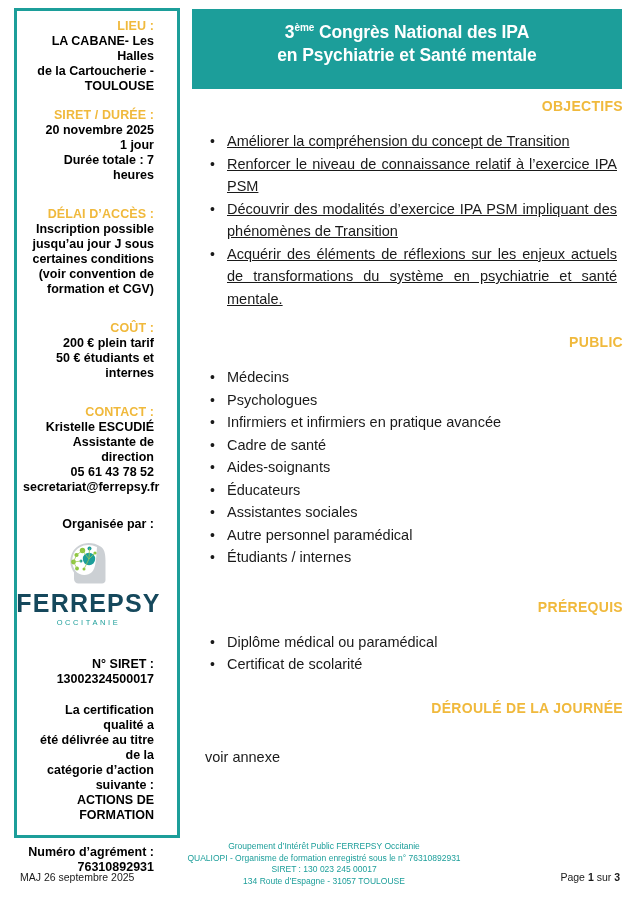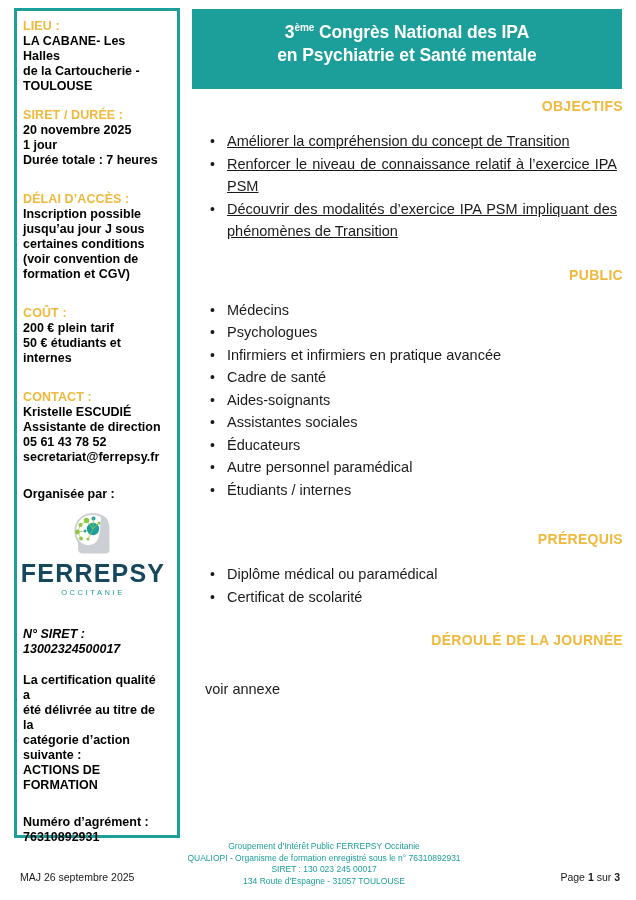--- a/index.html
+++ b/index.html
@@ -18,22 +18,22 @@
   
   .left-box {
     position: absolute;
     left: 14px;
     top: 8px;
     width: 166px;
     height: 830px;
     box-sizing: border-box;
     border: 3px solid #1C9E9A;
     background: #ffffff;
-    padding: 8px 14px 0 6px;
-    text-align: left;
+    padding: 8px 23px 0 6px;
+    text-align: right;
   }
   .lbl {
     color: #F0B93C;
     font-weight: bold;
     font-size: 12.5px;
     line-height: 15px;
     letter-spacing: 0.1px;
   }
   .val {
     color: #000000;
@@ -69,21 +69,21 @@
     margin-top: 2px;
   }
   .logo-sub {
     font-family: "Liberation Sans", sans-serif;
     font-size: 7.5px;
     letter-spacing: 2.6px;
     color: #1C9E9A;
     margin-top: 1px;
   }
 
-  .siret-blk { margin-top: 30px; font-style: italic; }
+  .siret-blk { margin-top: 30px; }
   .cert-blk  { margin-top: 16px; }
   .agr-blk   { margin-top: 22px; }
 
   
   .banner {
     position: absolute;
     left: 192px;
     top: 9px;
     width: 430px;
     height: 80px;
@@ -298,33 +298,34 @@
   <div class="banner-title">en Psychiatrie et Santé mentale</div>
 </div>
 
 <div class="content">
 
   <h2 class="sec-head">OBJECTIFS</h2>
   <ul class="bul just">
     <li>Améliorer la compréhension du concept de Transition</li>
     <li>Renforcer le niveau de connaissance relatif à l’exercice IPA PSM</li>
     <li>Découvrir des modalités d’exercice IPA PSM impliquant des phénomènes de Transition</li>
+    <li>Acquérir des éléments de réflexions sur les enjeux actuels de transformations du système en psychiatrie et santé mentale.</li>
   </ul>
 
   <div class="gap-md"></div>
 
   <h2 class="sec-head">PUBLIC</h2>
   <ul class="bul">
     <li>Médecins</li>
     <li>Psychologues</li>
     <li>Infirmiers et infirmiers en pratique avancée</li>
     <li>Cadre de santé</li>
     <li>Aides-soignants</li>
+    <li>Éducateurs</li>
     <li>Assistantes sociales</li>
-    <li>Éducateurs</li>
     <li>Autre personnel paramédical</li>
     <li>Étudiants / internes</li>
   </ul>
 
   <div class="gap-lg"></div>
 
   <h2 class="sec-head">PRÉREQUIS</h2>
   <ul class="bul">
     <li>Diplôme médical ou paramédical</li>
     <li>Certificat de scolarité</li>

